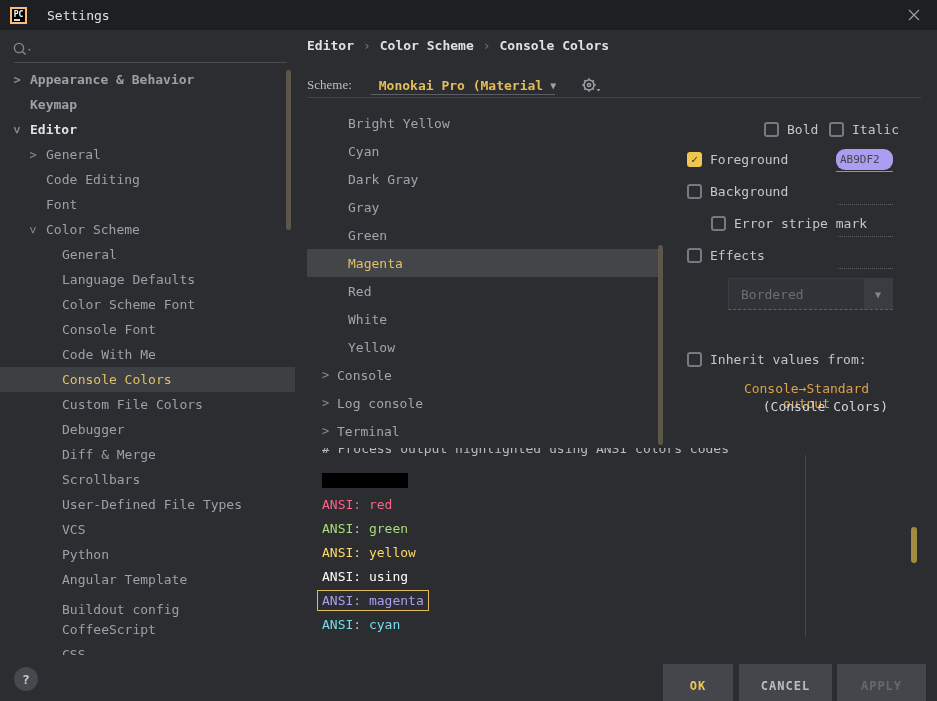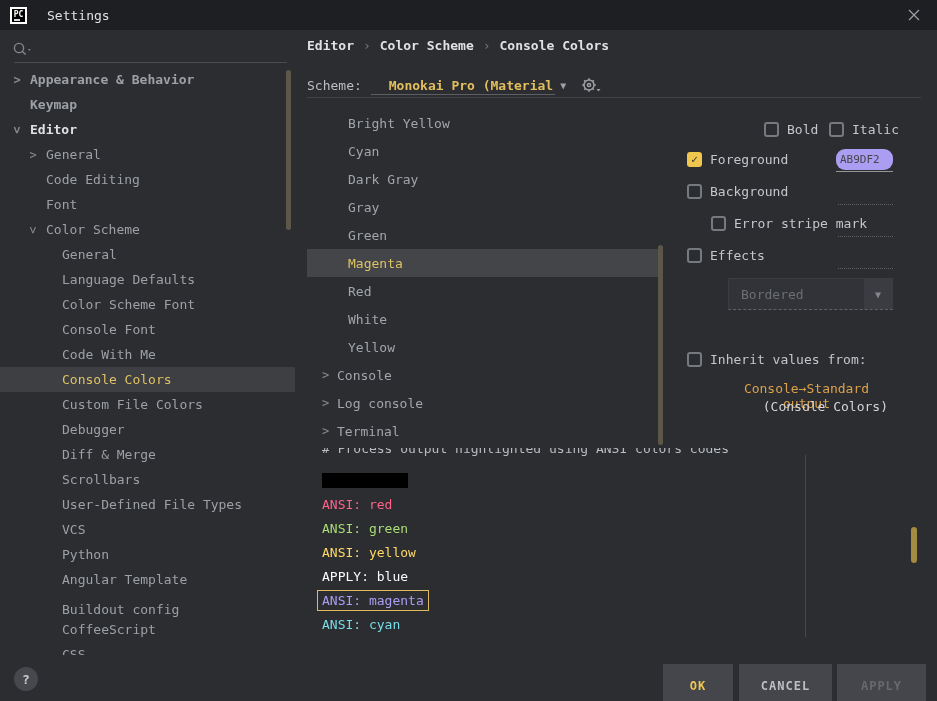--- a/index.html
+++ b/index.html
@@ -7,21 +7,21 @@
   .window {
     position:relative; width:937px; height:701px; overflow:hidden;
     background:#2b2d30;
     font-family:"DejaVu Sans Mono","Liberation Mono",monospace;
     font-size:13px; color:#a6a9af;
   }
   
   .titlebar { position:absolute; left:0; top:0; width:937px; height:30px;
     background:#1e1f22; display:flex; align-items:center; }
   .logo { width:17px; height:17px; margin-left:10px; background:#000;
-    border:2px solid #ffffff; display:flex; align-items:center; justify-content:center;
+    border:2px solid #fdba74; display:flex; align-items:center; justify-content:center;
     position:relative; }
   .logo span { color:#fff; font-size:8px; font-weight:bold; letter-spacing:0; line-height:1; }
   .logo i { position:absolute; left:2px; bottom:1px; width:6px; height:2px; background:#d7d9dd; }
   .win-title { margin-left:20px; color:#dfe1e5; font-size:13px; }
   .close-btn { position:absolute; right:12px; top:5px; width:22px; height:20px;
     display:flex; align-items:center; justify-content:center; color:#9da0a6; font-size:15px; cursor:default; }
   
   .search-row { position:absolute; left:0; top:38px; width:295px; height:25px; }
   .search-underline { position:absolute; left:14px; top:62px; width:273px; height:1px; background:#4a4c50; }
   .tree { position:absolute; left:0; top:67px; width:295px; height:588px; overflow:hidden; }
@@ -32,21 +32,21 @@
   .tree-row.bright { color:#dfe1e5; }
   .tree-row.sel { background:#3d3f43; color:#dfc263; }
   .tree-scroll { position:absolute; left:286px; top:70px; width:5px; height:160px; background:#5d574a; border-radius:3px; }
   .help-btn { position:absolute; left:14px; top:667px; width:24px; height:24px; border-radius:50%;
     background:#46484d; color:#c9ccd1; display:flex; align-items:center; justify-content:center; font-size:13px; font-weight:bold; }
   
   .breadcrumb { position:absolute; left:307px; top:38px; display:flex; gap:9px; align-items:center;
     font-weight:bold; color:#dfe1e5; }
   .breadcrumb .sep { color:#74777d; font-weight:normal; }
   .scheme-row { position:absolute; left:307px; top:75px; height:20px; display:flex; align-items:center; }
-  .scheme-label { color:#bcbec4; }
+  .scheme-label { color:#bcbec4;font-family:Liberation Serif, serif; }
   .scheme-combo { margin-left:27px; color:#e3be5d; font-weight:bold; display:flex; align-items:center; gap:7px; }
   .scheme-combo .dd { color:#9da0a6; font-size:10px; }
   .scheme-underline { position:absolute; left:371px; top:94px; width:184px; height:1px; background:#5c5f63; }
   .gear { position:absolute; left:580px; top:76px; width:22px; height:20px; }
   .header-sep { position:absolute; left:307px; top:97px; width:614px; height:1px; background:#404247; }
   
   .attr-list { position:absolute; left:307px; top:109px; width:351px; }
   .attr-row { height:28px; display:flex; align-items:center; padding-left:41px; color:#a2a5ab; position:relative; }
   .attr-row.sel { background:#434549; color:#dfc263; }
   .attr-row.group { padding-left:30px; }
@@ -320,21 +320,21 @@
       <div class="console-line">
         <span style="color: rgb(255, 97, 136);">ANSI: red</span>
       </div>
       <div class="console-line">
         <span style="color: rgb(169, 220, 118);">ANSI: green</span>
       </div>
       <div class="console-line">
         <span style="color: rgb(255, 216, 102);">ANSI: yellow</span>
       </div>
       <div class="console-line">
-        <span style="color: rgb(252, 252, 250);">APPLY: blue</span>
+        <span style="color: rgb(252, 252, 250);">ANSI: using</span>
       </div>
       <div class="console-line">
         <span class="boxed" style="color: rgb(171, 157, 242);">ANSI: magenta</span>
       </div>
       <div class="console-line">
         <span style="color: rgb(120, 220, 232);">ANSI: cyan</span>
       </div>
     </div>
   <div class="preview-divider"></div>
   <div class="preview-scroll"></div>

